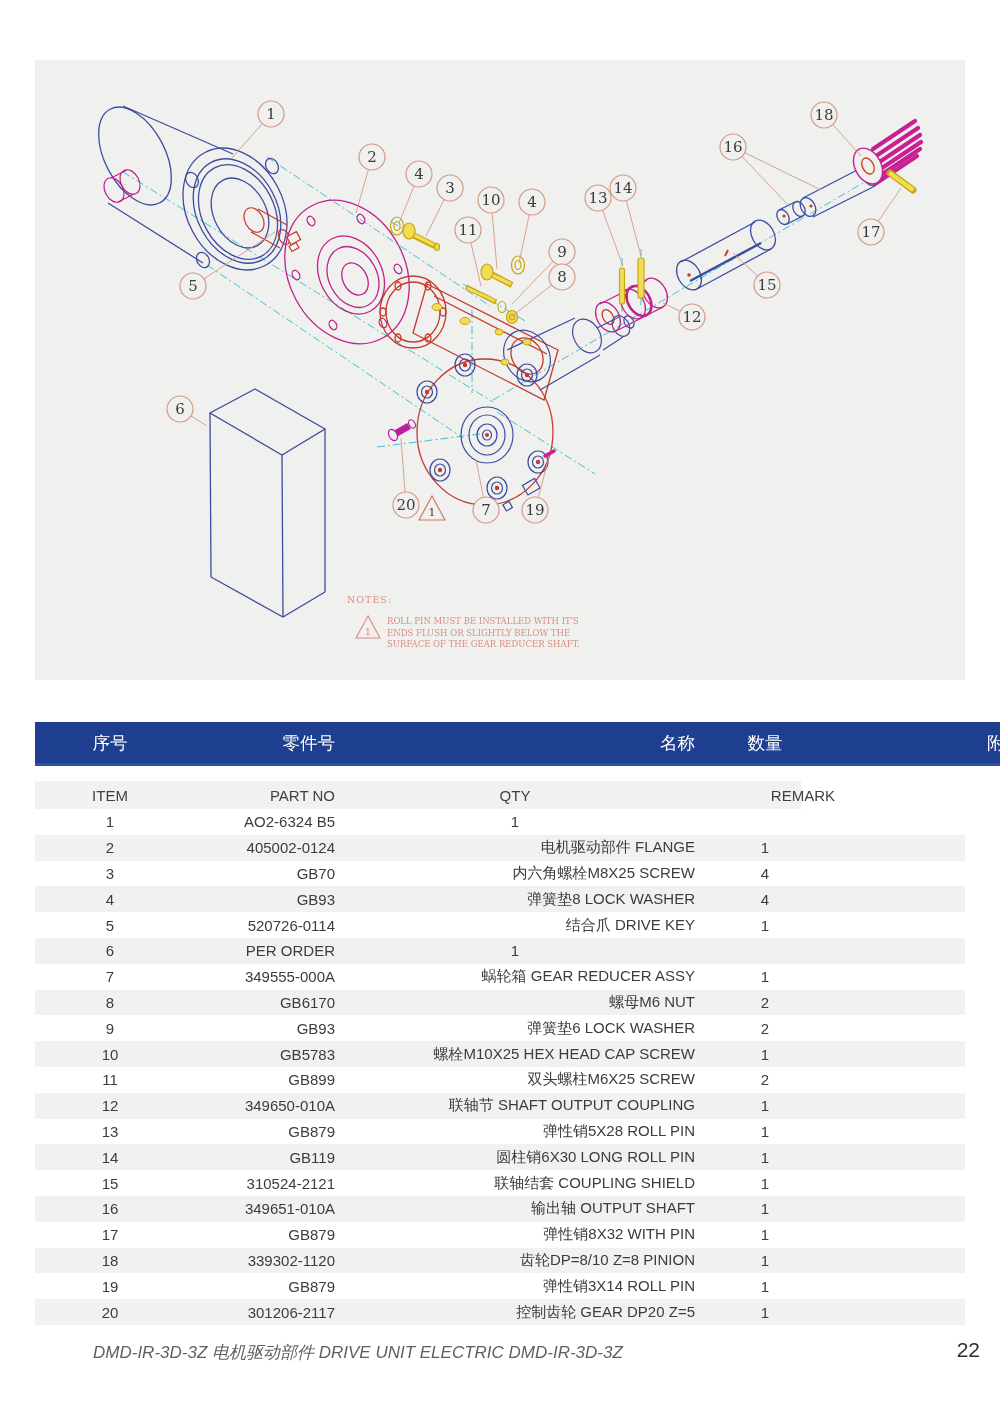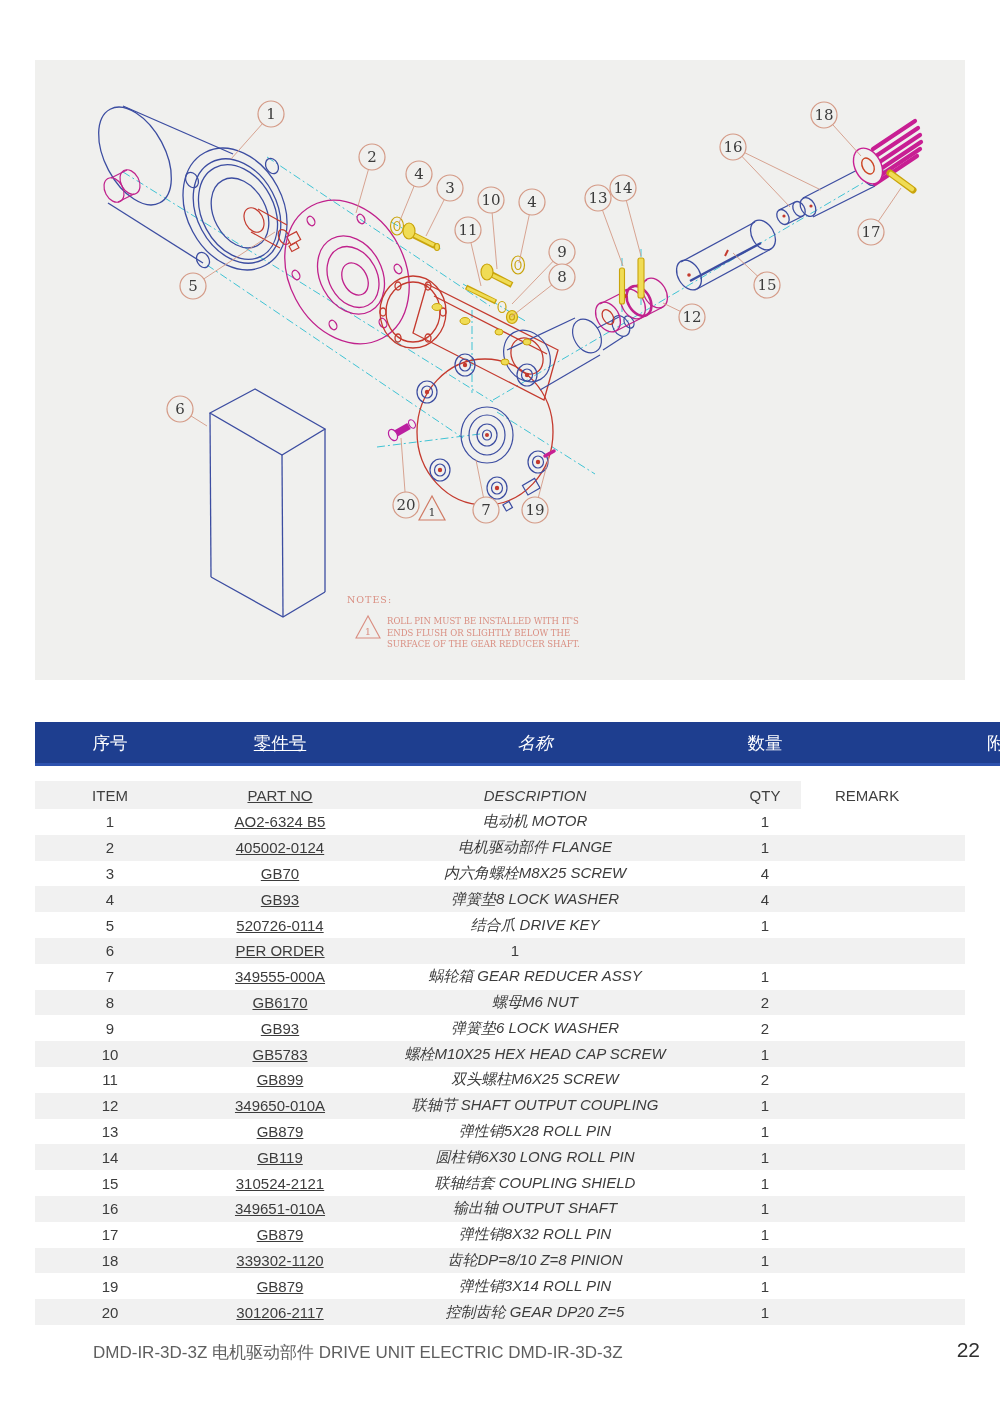--- a/index.html
+++ b/index.html
@@ -2,33 +2,33 @@
 <html><head>
 <meta charset="utf-8">
 <style>
   html,body{margin:0;padding:0;background:#ffffff;}
   .page{position:relative;width:1000px;height:1425px;background:#ffffff;overflow:hidden;
         font-family:"Liberation Sans",sans-serif;color:#3c3c3c;}
   .diagram-panel{position:absolute;left:35px;top:60px;width:930px;height:620px;background:#f0f0ee;}
   svg text{font-family:"DejaVu Serif",serif;}
   .grid{display:grid;grid-template-columns:150px 150px 360px 140px 1fr;align-items:center;}
   .c-item{text-align:center;}
-  .c-part{padding-left:40px;text-align:center;text-decoration:underline;}
-  .c-desc{padding-left:40px;text-align:center;font-style:italic;}
+  .c-part{padding-left:40px;text-align:right;}
+  .c-desc{padding-left:40px;text-align:right;}
   .c-qty{text-align:center;}
   .c-remark{text-align:right;}
   .thead{position:absolute;left:35px;top:722px;width:987px;height:41px;background:#1e3e8f;
          color:#ffffff;font-size:17.5px;border-bottom:3px solid #2d52ae;}
   .tsub{position:absolute;left:35px;top:781px;width:766px;height:28px;background:#f1f1f1;
         font-size:15px;color:#3f3f3f;}
   .trows{position:absolute;left:35px;top:809px;width:930px;}
   .trow{height:25.8px;font-size:15px;color:#3c3c3c;}
   .trow.alt{background:#f1f1f1;}
   .footer{position:absolute;left:35px;top:1338px;width:930px;height:30px;}
-  .footer-text{position:absolute;left:58px;top:3px;font-size:17px;color:#5f5f5f;}
+  .footer-text{position:absolute;left:58px;top:3px;font-size:17px;color:#5f5f5f;font-style:italic;}
   .page-num{position:absolute;right:-15px;top:0;font-size:21px;color:#2f2f2f;}
 </style>
 </head>
 <body>
 
 <div class="page">
 
   <div class="diagram-panel">
     <svg width="930" height="620" viewBox="0 0 930 620">
 
@@ -369,30 +369,28 @@
     <span class="cell c-item">序号</span>
     <span class="cell c-part">零件号</span>
     <span class="cell c-desc">名称</span>
     <span class="cell c-qty">数量</span>
     <span class="cell c-remark">附注</span>
   </div>
 
   <div class="tsub grid">
     <span class="cell c-item">ITEM</span>
     <span class="cell c-part">PART NO</span>
-    <span class="cell c-desc">DESCRIPTION</span>
     <span class="cell c-qty">QTY</span>
     <span class="cell c-remark">REMARK</span>
   </div>
 
   <div class="trows">
       <div class="trow grid">
         <span class="cell c-item">1</span>
         <span class="cell c-part">AO2-6324 B5</span>
-        <span class="cell c-desc">电动机 MOTOR</span>
         <span class="cell c-qty">1</span>
         <span class="cell c-remark"></span>
       </div>
       <div class="trow grid alt">
         <span class="cell c-item">2</span>
         <span class="cell c-part">405002-0124</span>
         <span class="cell c-desc">电机驱动部件 FLANGE</span>
         <span class="cell c-qty">1</span>
         <span class="cell c-remark"></span>
       </div>
@@ -489,21 +487,21 @@
       <div class="trow grid alt">
         <span class="cell c-item">16</span>
         <span class="cell c-part">349651-010A</span>
         <span class="cell c-desc">输出轴 OUTPUT SHAFT</span>
         <span class="cell c-qty">1</span>
         <span class="cell c-remark"></span>
       </div>
       <div class="trow grid">
         <span class="cell c-item">17</span>
         <span class="cell c-part">GB879</span>
-        <span class="cell c-desc">弹性销8X32 ROLL PIN</span>
+        <span class="cell c-desc">弹性销8X32 WITH PIN</span>
         <span class="cell c-qty">1</span>
         <span class="cell c-remark"></span>
       </div>
       <div class="trow grid alt">
         <span class="cell c-item">18</span>
         <span class="cell c-part">339302-1120</span>
         <span class="cell c-desc">齿轮DP=8/10 Z=8 PINION</span>
         <span class="cell c-qty">1</span>
         <span class="cell c-remark"></span>
       </div>

